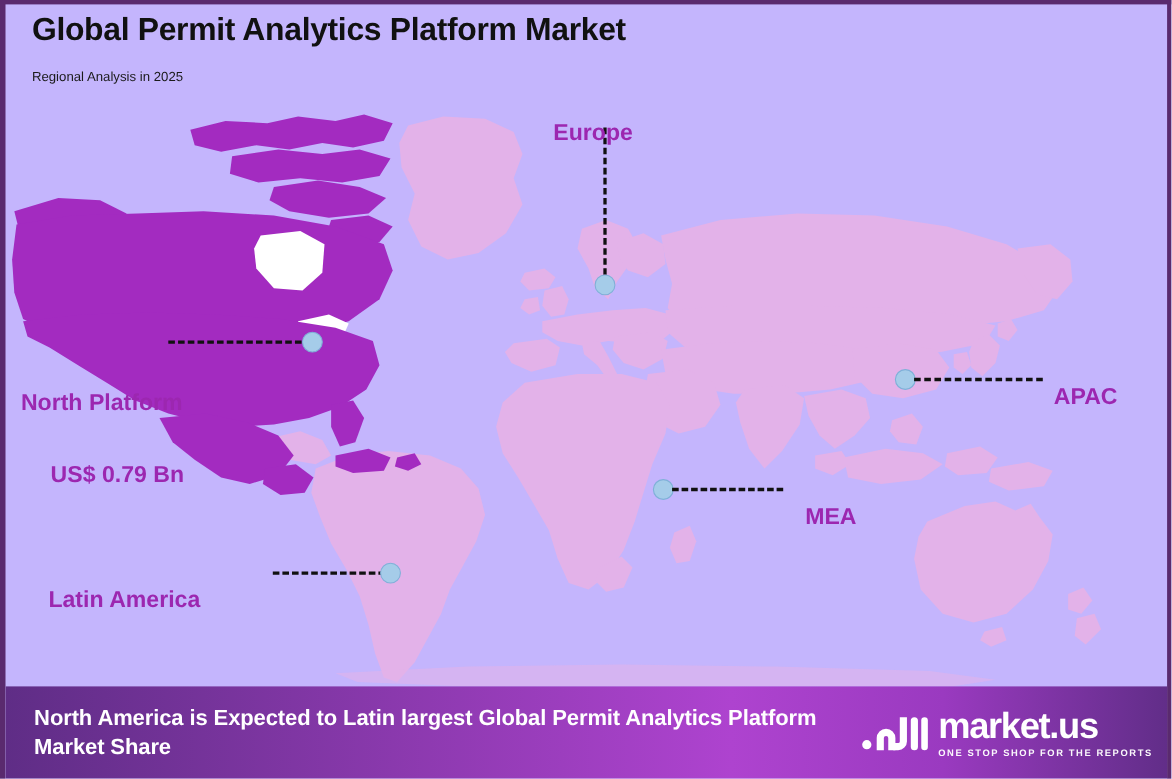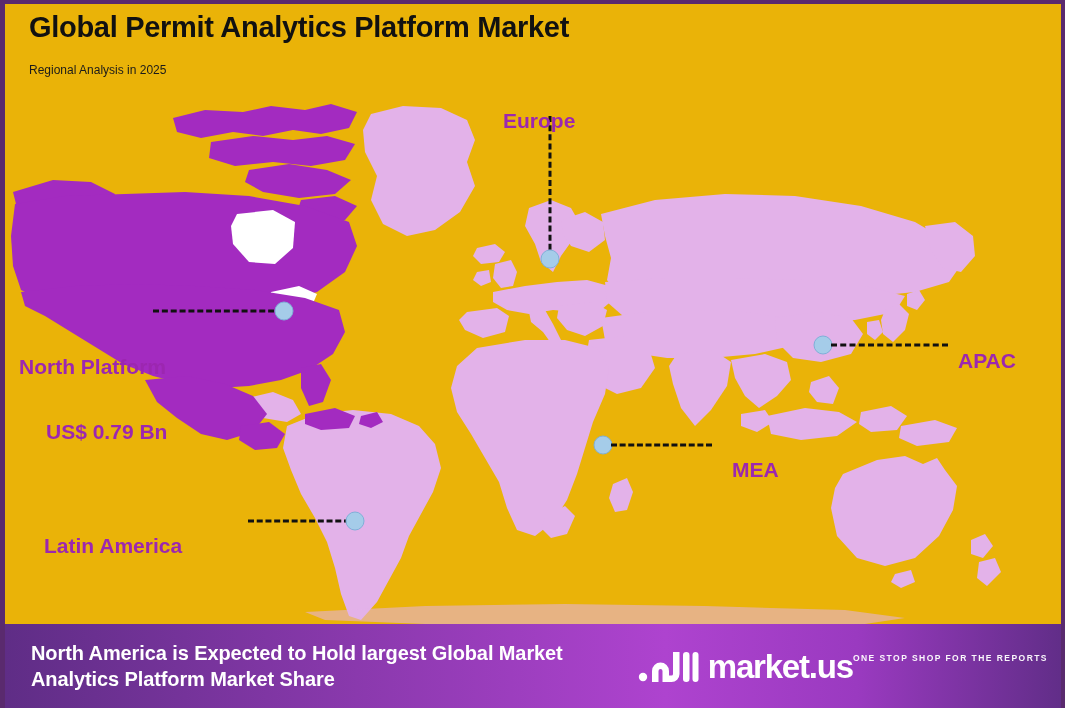--- a/index.html
+++ b/index.html
@@ -6,21 +6,21 @@
   * { margin:0; padding:0; box-sizing:border-box; }
   html, body {
     width:1065px; height:708px;
     background:#ffffff;
     font-family:"Liberation Sans", sans-serif;
     overflow:hidden;
   }
   #infographic {
     position:relative;
     width:1065px; height:708px;
-    background:#eab308;
+    background:#c4b5fd;
     border-left:5px solid #5a2a6e;
     border-top:4px solid #5a2a6e;
     border-right:4px solid #5a2a6e;
     border-bottom:0;
     overflow:hidden;
   }
 
   
   #header { position:absolute; left:24px; top:6px; width:800px; }
   #title {
@@ -79,21 +79,21 @@
     background:linear-gradient(90deg,#5f2d86 0%,#8a39ad 33%,#ae43cf 62%,#9a3ac0 80%,#5f2d86 100%);
     display:flex; align-items:center; justify-content:space-between;
     padding:0 22px 0 26px;
   }
   #footer-text {
     color:#ffffff; font-size:20px; font-weight:bold;
     line-height:26px; letter-spacing:-0.1px; max-width:740px;
   }
   #logo { display:flex; align-items:center; gap:9px; flex-shrink:0; }
   #logo-mark { flex-shrink:0; }
-  #logo-words { display:flex; flex-direction:row; align-items:flex-start; }
+  #logo-words { display:flex; flex-direction:column; align-items:flex-start; }
   #logo-name {
     color:#ffffff; font-size:33px; font-weight:bold;
     letter-spacing:-1.2px; line-height:33px;
   }
   #logo-tag {
     color:#ffffff; font-size:8.5px; font-weight:bold;
     letter-spacing:1.45px; line-height:12px; margin-top:2px; opacity:0.96;
   }
 </style>
 </head>
@@ -221,21 +221,21 @@
     <div class="marker" style="left:598px; top:441px;"></div>
     <div class="leader h" style="left:606px; top:441px; width:101px;"></div>
     <div class="region-label" style="left:727px; top:429px;">MEA</div>
 
     <div class="region-label" style="left:39px; top:505px;">Latin America</div>
     <div class="leader h" style="left:243px; top:517px; width:102px;"></div>
     <div class="marker" style="left:350px; top:517px;"></div>
   </div>
 
   <div id="footer">
-    <div id="footer-text">North America is Expected to Hold largest Global Market Analytics Platform Market Share</div>
+    <div id="footer-text">North America is Expected to Latin largest Global Permit Analytics Platform Market Share</div>
 
     <div id="logo">
       <svg id="logo-mark" width="62" height="44" viewBox="0 0 62 44">
         <circle cx="6" cy="33" r="4.2" fill="#ffffff"></circle>
         <path d="M15 38 L15 27 A8.5 8.5 0 0 1 32 27 L32 38 L25.5 38 L25.5 27 A2 2 0 0 0 21.5 27 L21.5 38 Z" fill="#ffffff"></path>
         <path d="M36 8 L42.5 8 L42.5 30 A8 8 0 0 1 34.5 38 L30 38 L30 31.5 L34.5 31.5 A1.5 1.5 0 0 0 36 30 Z" fill="#ffffff"></path>
         <rect x="46" y="8" width="6.5" height="30" rx="3.2" fill="#ffffff"></rect>
         <rect x="55.5" y="8" width="6" height="30" rx="3" fill="#ffffff"></rect>
       </svg>
       <div id="logo-words">

